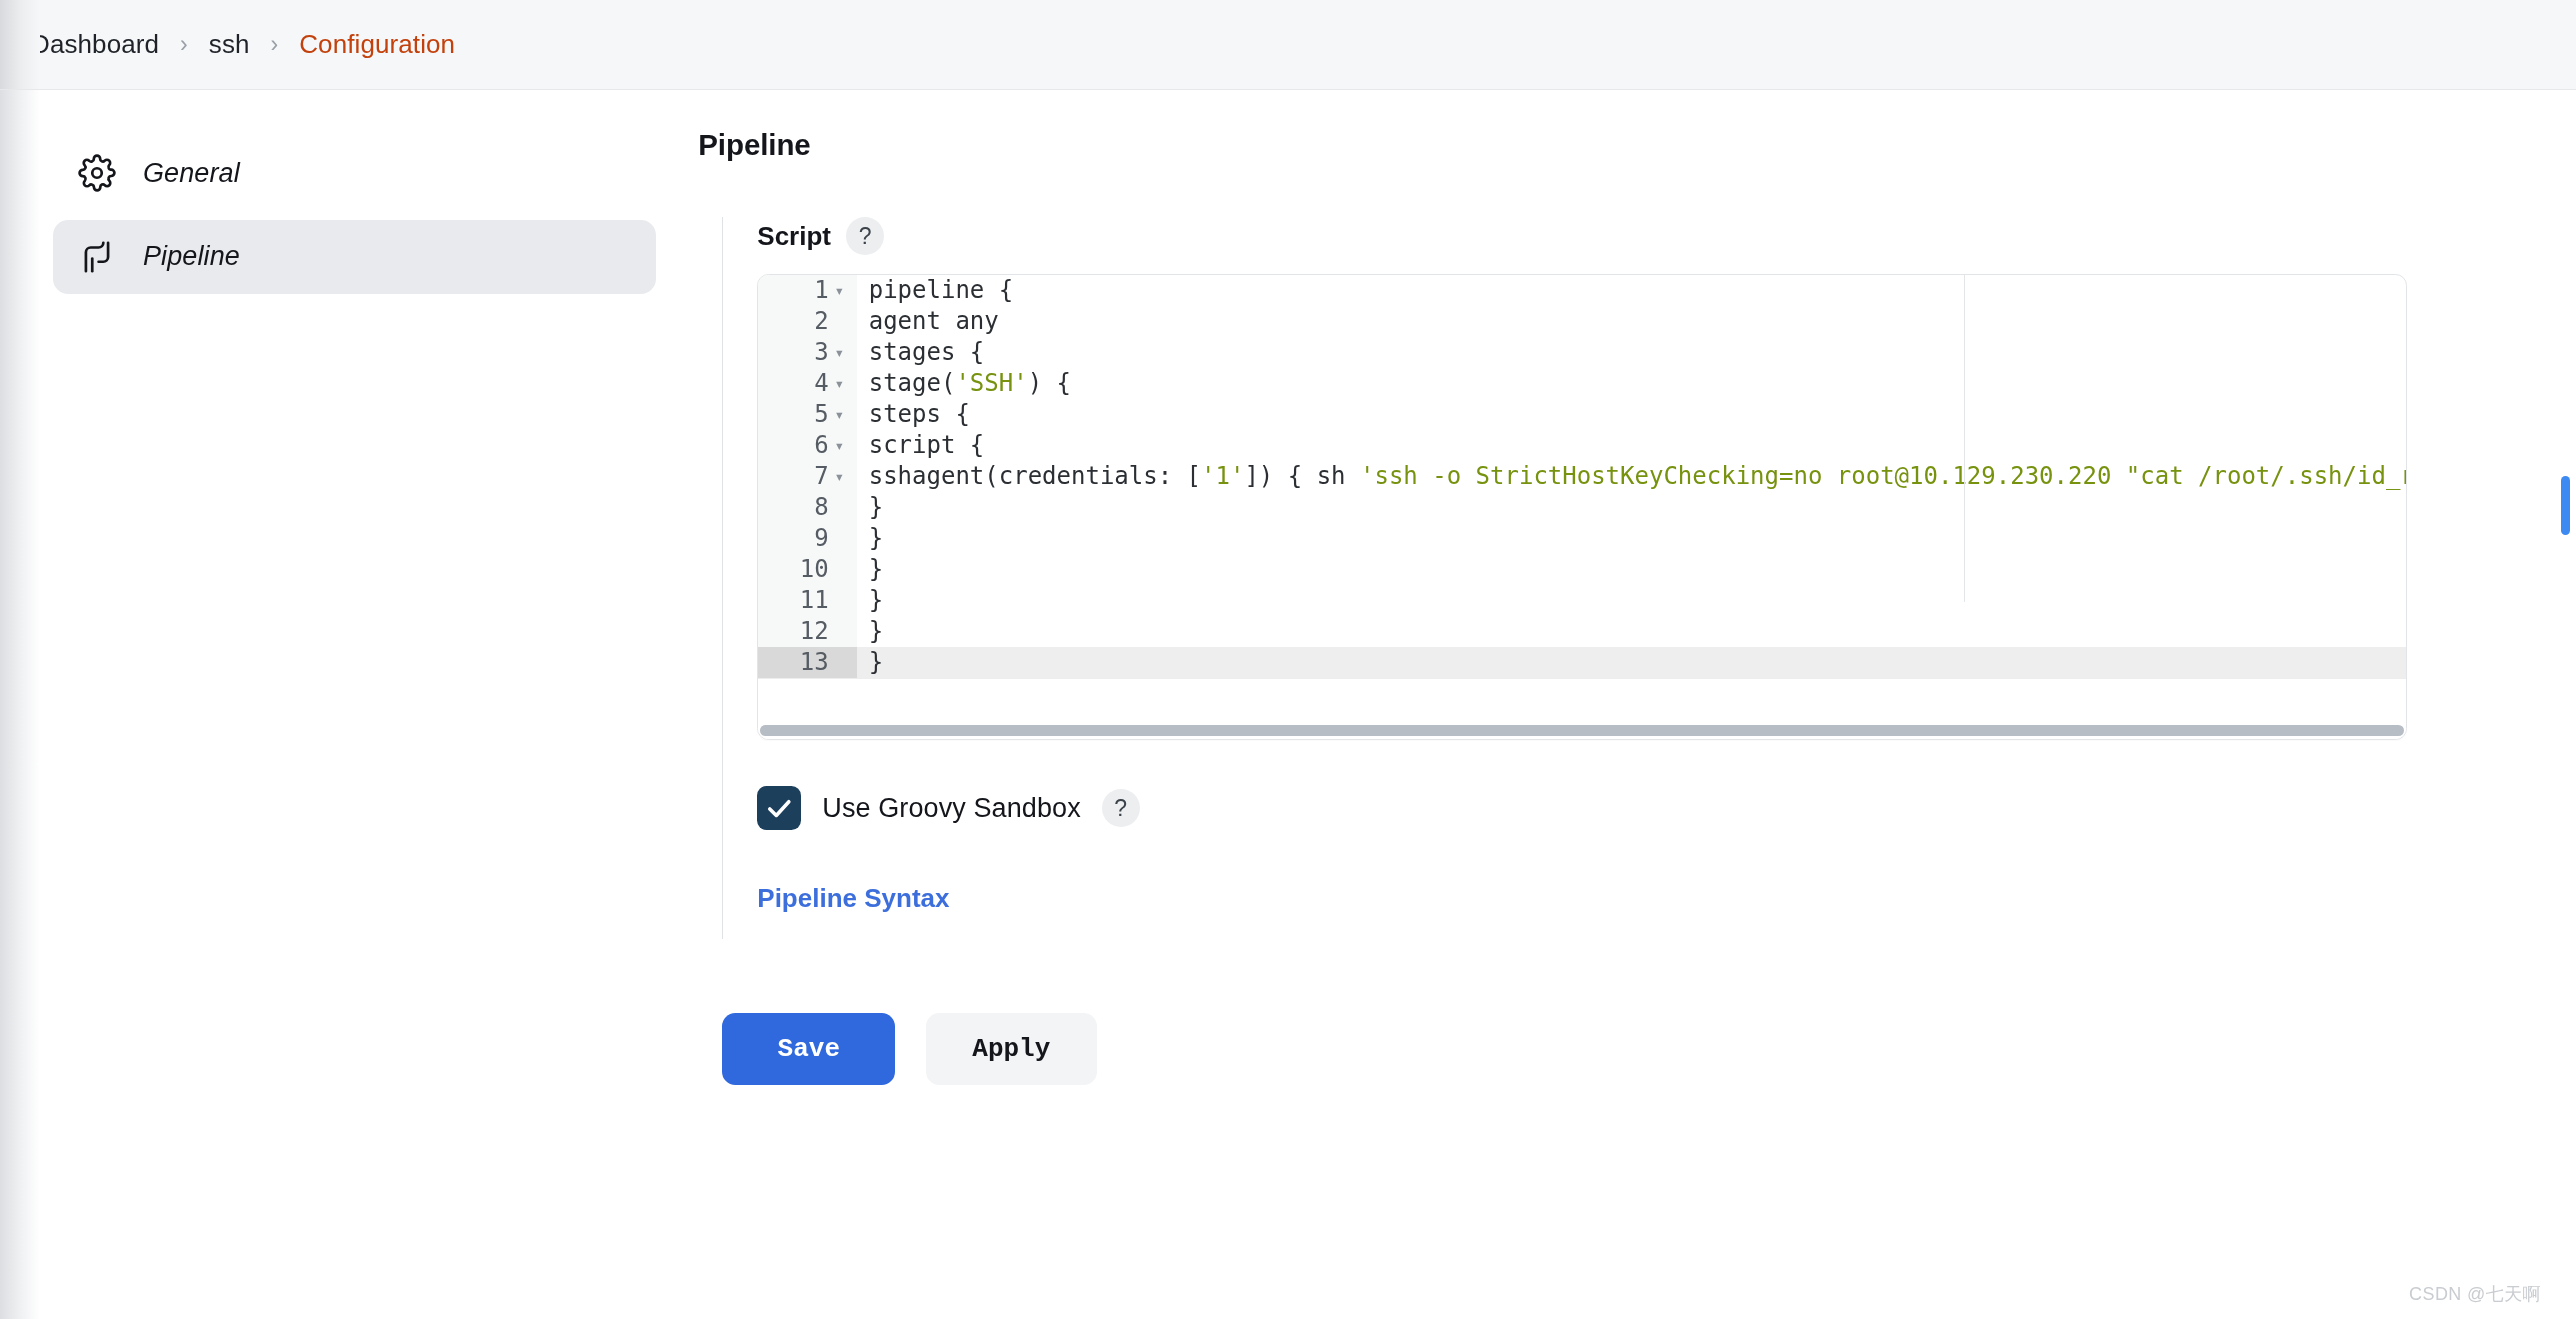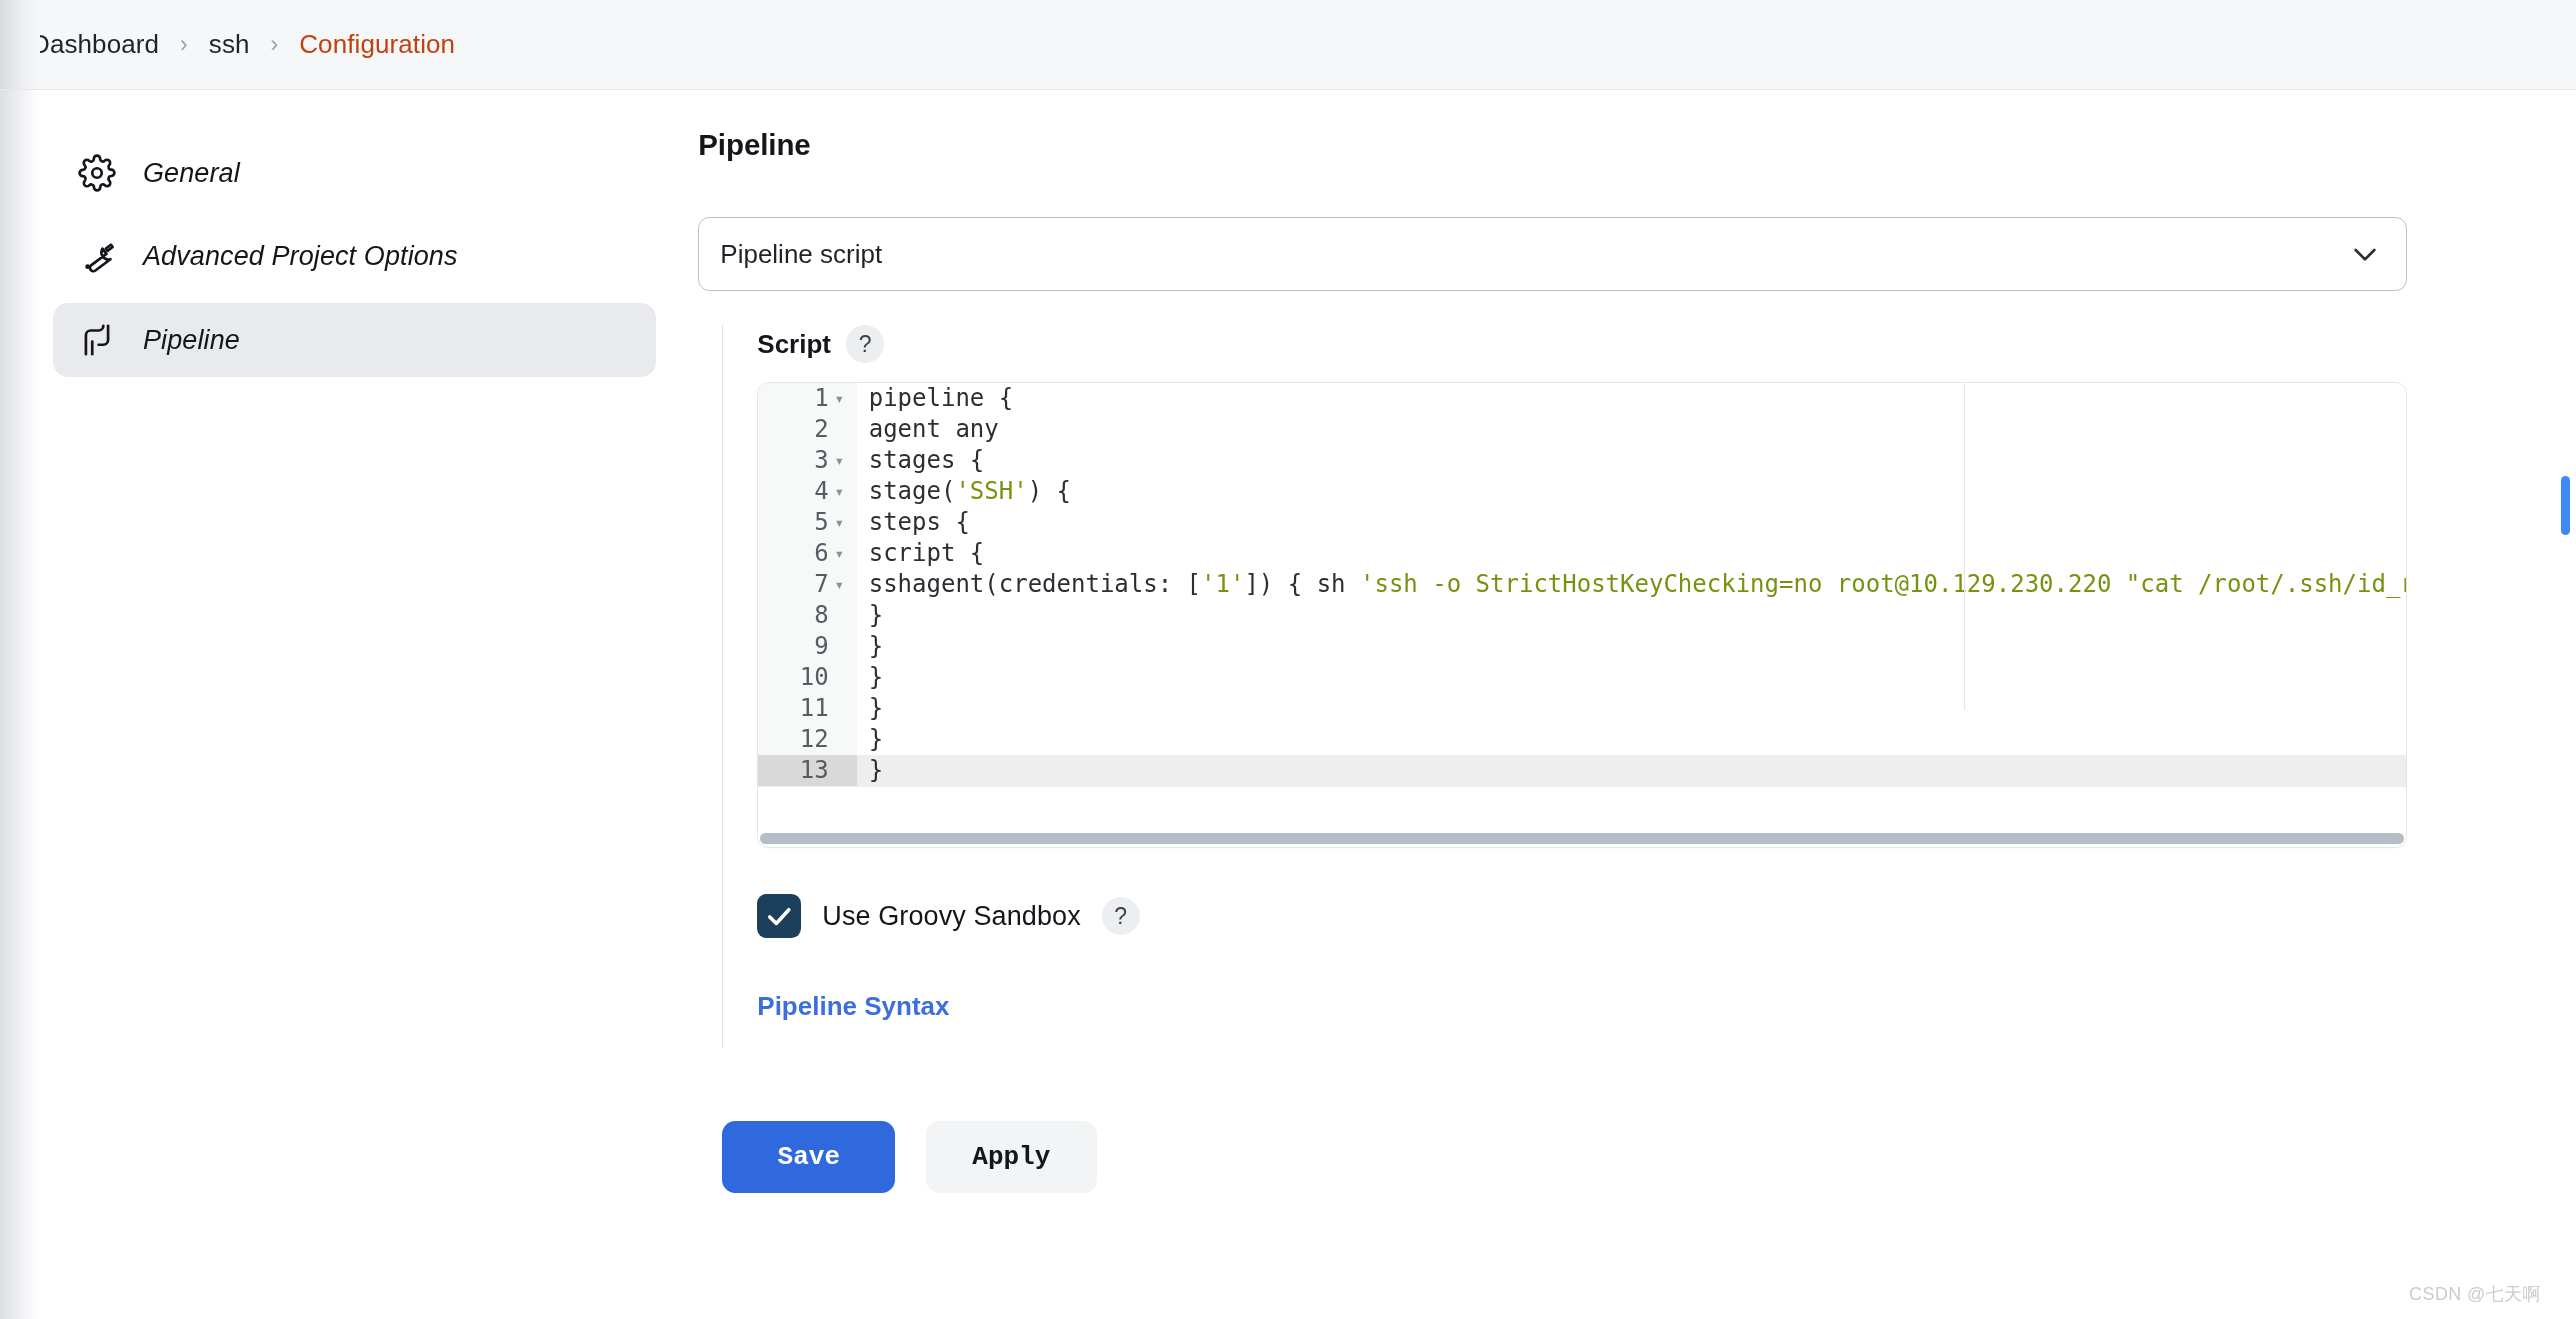--- a/index.html
+++ b/index.html
@@ -359,56 +359,38 @@
     <div class="nav-item">
       <span class="nav-icon">
         <svg viewBox="0 0 24 24" fill="none" stroke="#14161b" stroke-width="1.7" stroke-linecap="round" stroke-linejoin="round">
           <circle cx="12" cy="12" r="3"></circle>
           <path d="M19.4 15a1.65 1.65 0 0 0 .33 1.82l.06.06a2 2 0 1 1-2.83 2.83l-.06-.06a1.65 1.65 0 0 0-1.82-.33 1.65 1.65 0 0 0-1 1.51V21a2 2 0 1 1-4 0v-.09A1.65 1.65 0 0 0 9 19.4a1.65 1.65 0 0 0-1.82.33l-.06.06a2 2 0 1 1-2.83-2.83l.06-.06A1.65 1.65 0 0 0 4.6 15a1.65 1.65 0 0 0-1.51-1H3a2 2 0 1 1 0-4h.09A1.65 1.65 0 0 0 4.6 9a1.65 1.65 0 0 0-.33-1.82l-.06-.06a2 2 0 1 1 2.83-2.83l.06.06A1.65 1.65 0 0 0 9 4.6a1.65 1.65 0 0 0 1-1.51V3a2 2 0 1 1 4 0v.09a1.65 1.65 0 0 0 1 1.51 1.65 1.65 0 0 0 1.82-.33l.06-.06a2 2 0 1 1 2.83 2.83l-.06.06A1.65 1.65 0 0 0 19.4 9v0c.2.47.65.81 1.17.9H21a2 2 0 1 1 0 4h-.09a1.65 1.65 0 0 0-1.51 1z"></path>
         </svg>
       </span>
       <span class="nav-label">General</span>
     </div>
 
-    <div class="nav-item">
-      <span class="nav-icon">
-        <svg viewBox="0 0 24 24" fill="none" stroke="#14161b" stroke-width="1.7" stroke-linecap="round" stroke-linejoin="round">
-          <path d="M14.7 6.3a4.5 4.5 0 0 0 5.9 5.9l-8.4 8.4a2.1 2.1 0 0 1-3-3l8.4-8.4z" transform="rotate(8 12 12)"></path>
-          <path d="M19.6 3.1l-2.8 2.8 1.3 1.3 2.8-2.8a4.5 4.5 0 0 0-1.3-1.3z" transform="rotate(8 12 12)"></path>
-          <circle cx="6.1" cy="18.1" r="0.7" fill="#14161b"></circle>
-        </svg>
-      </span>
-      <span class="nav-label">Advanced Project Options</span>
-    </div>
 
     <div class="nav-item active">
       <span class="nav-icon">
         <svg viewBox="0 0 24 24" fill="none" stroke="#14161b" stroke-width="1.7" stroke-linecap="round" stroke-linejoin="round">
           <path d="M5 21V9a3 3 0 0 1 3-3h5a3 3 0 0 0 3-3v0"></path>
           <path d="M9 21v-8"></path>
           <path d="M19 3v9a3 3 0 0 1-3 3h-3"></path>
         </svg>
       </span>
       <span class="nav-label">Pipeline</span>
     </div>
   </div>
 
   <div id="main">
 
     <div id="main-title">Pipeline</div>
 
 
-    <div id="definition-select">
-      <span id="definition-select-value">Pipeline script</span>
-      <span id="definition-caret">
-        <svg viewBox="0 0 24 24" fill="none" stroke="#2b2f33" stroke-width="2" stroke-linecap="round" stroke-linejoin="round">
-          <polyline points="5 9 12 16 19 9"></polyline>
-        </svg>
-      </span>
-    </div>
 
     <div id="script-section">
 
       <div class="label-row">
         <span class="lbl">Script</span>
         <span class="help-badge">?</span>
       </div>
 
       <div id="editor">
         <div id="editor-lines">

